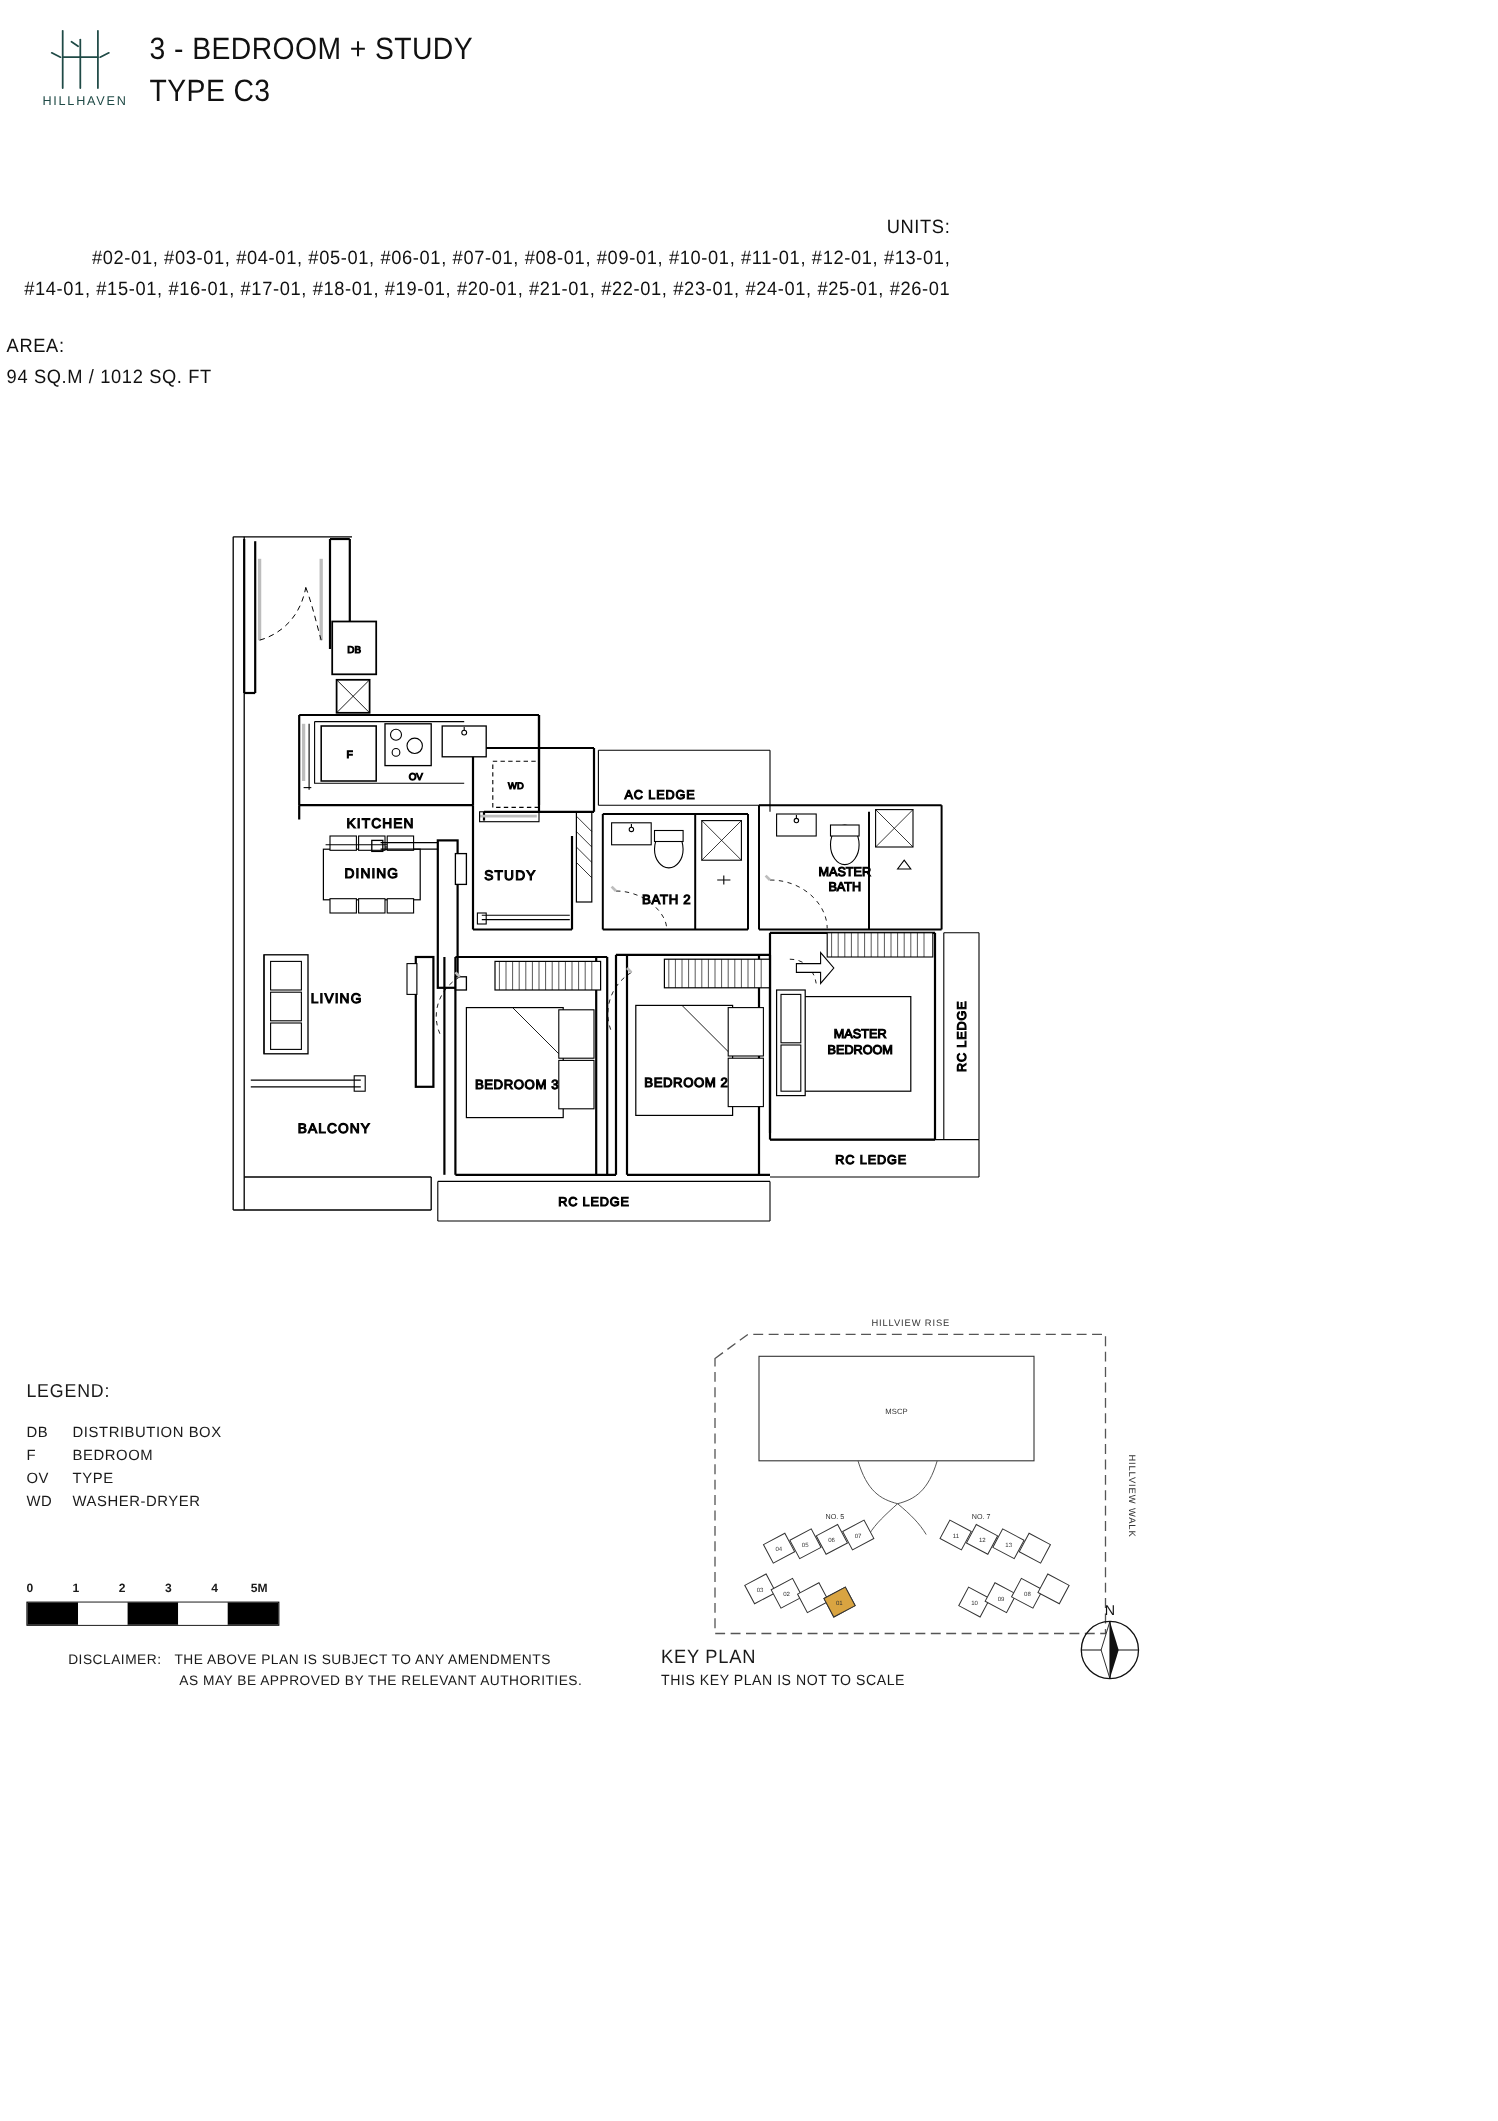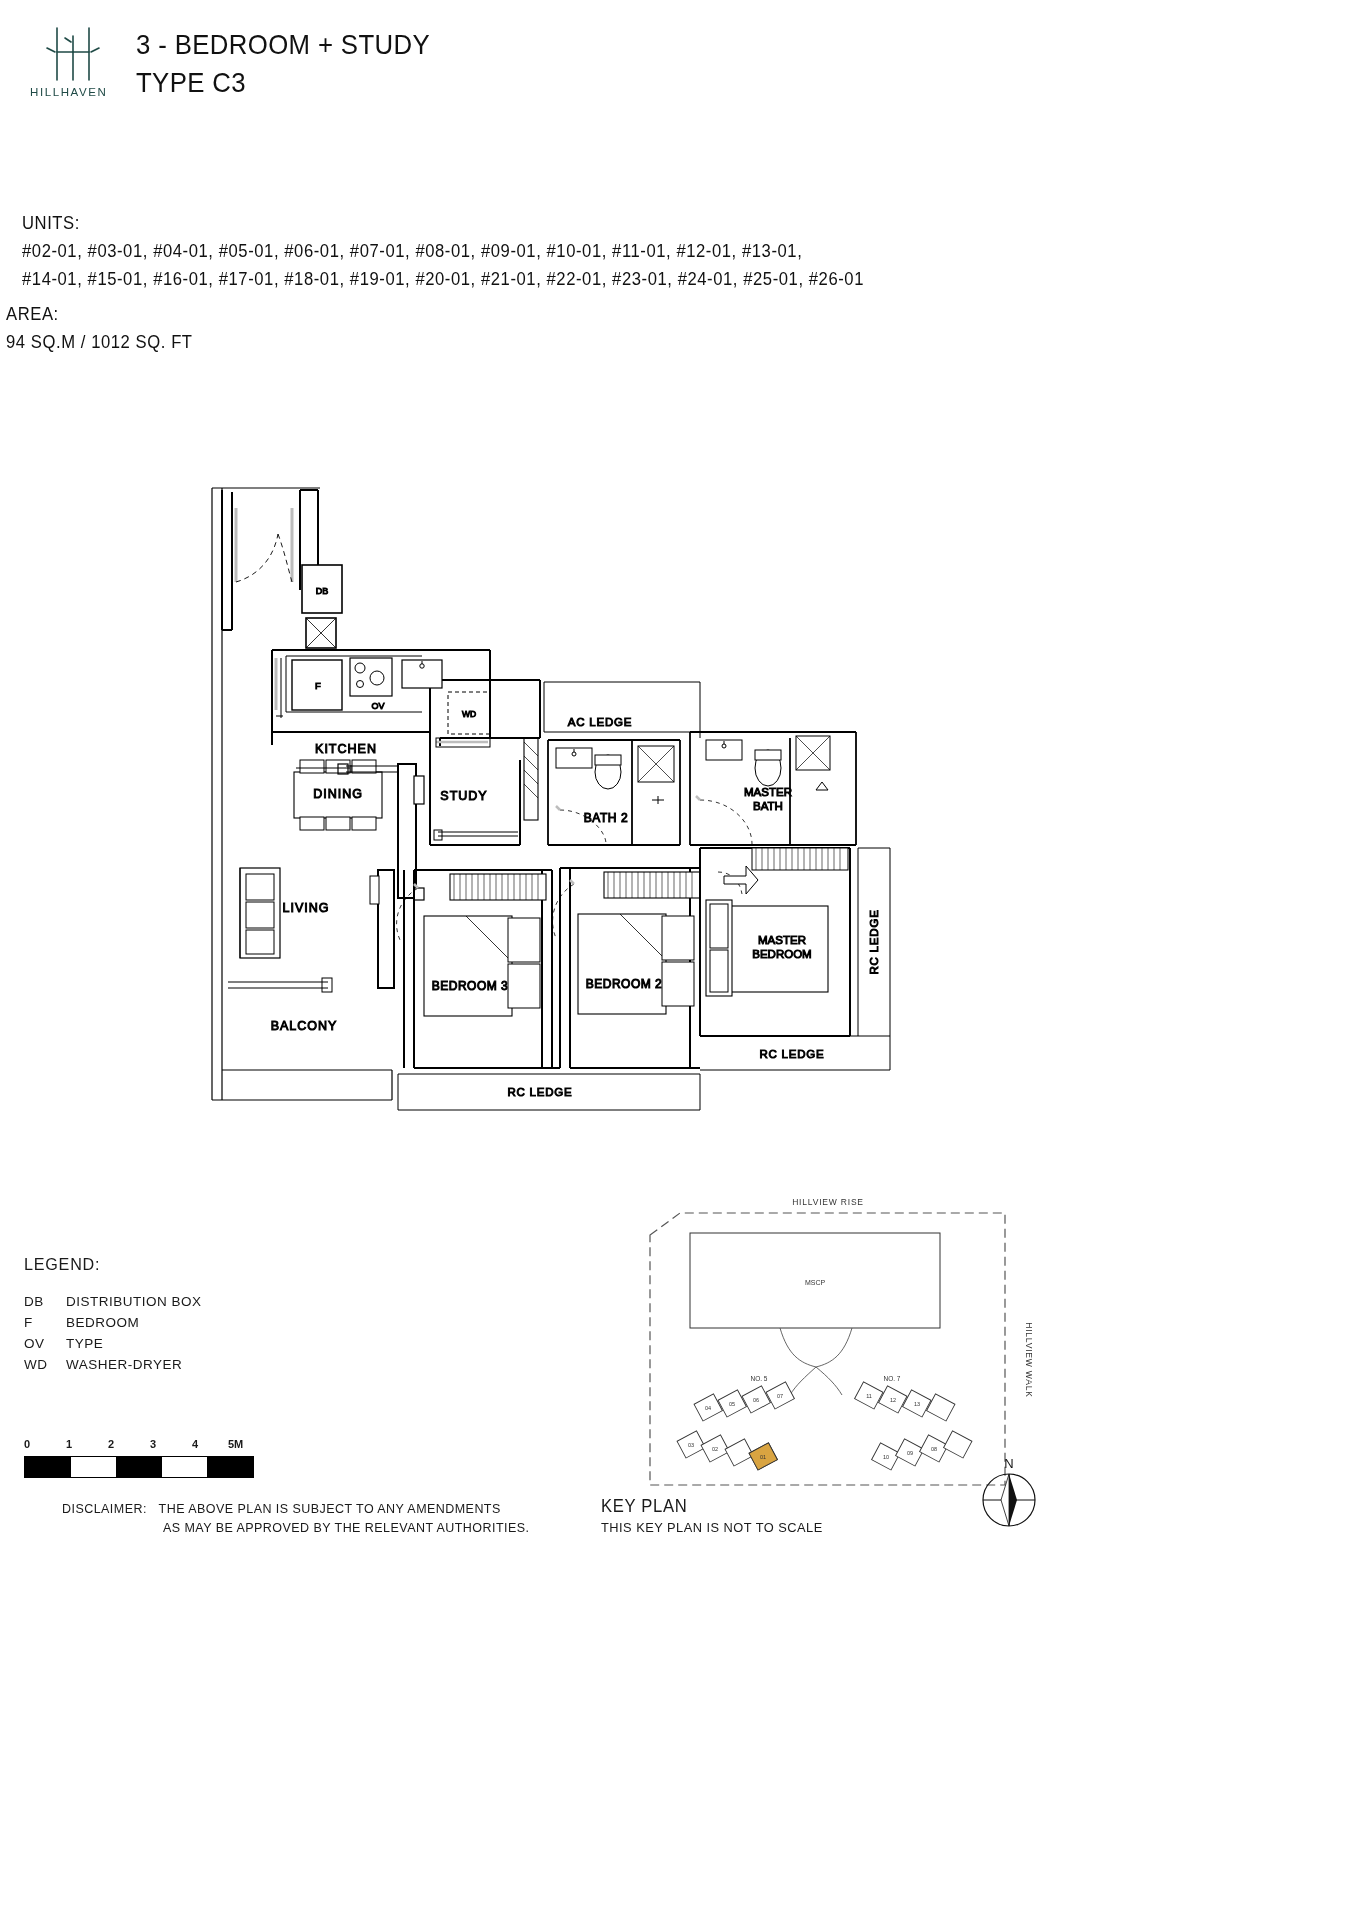--- a/index.html
+++ b/index.html
@@ -9,33 +9,33 @@
     font-family:"Liberation Sans", sans-serif;
     color:#1a1a1a; overflow:hidden;
   }
 
   
   #header { position:absolute; left:0; top:0; width:1362px; height:150px; }
   #logo-box { position:absolute; left:30px; top:22px; width:86px; height:86px; }
   #logo-mark { position:absolute; left:0; top:0; width:86px; height:64px; }
   #logo-text {
     position:absolute; left:0; top:64px; width:86px;
-    text-align:left; font-size:11.5px; letter-spacing:1.6px;
+    text-align:right; font-size:11.5px; letter-spacing:1.6px;
     color:#1f4a46; font-family:"Liberation Sans", sans-serif;
   }
   #title-block { position:absolute; left:136px; top:26px; }
   #title-line1, #title-line2 {
     font-size:28px; line-height:38px; letter-spacing:0.4px;
     font-weight:400; color:#111; white-space:nowrap;
     font-family:"Liberation Sans Narrow","Liberation Sans", sans-serif;
     transform:scaleX(0.92); transform-origin:left center;
   }
 
   
-  #units-block { position:absolute; left:22px; top:209px; }
+  #units-block { position:absolute; left:22px; top:192px;text-align:right; }
   .meta-label, .meta-line {
     font-size:17.5px; line-height:28px; letter-spacing:0.6px; white-space:nowrap;
     font-family:"Liberation Sans Narrow","Liberation Sans", sans-serif;
     transform:scaleX(0.95); transform-origin:left center; color:#111;
   }
   #area-block { position:absolute; left:6px; top:300px; }
 
   
   #floorplan { position:absolute; left:0px; top:470px; width:1000px; height:670px; }
 

